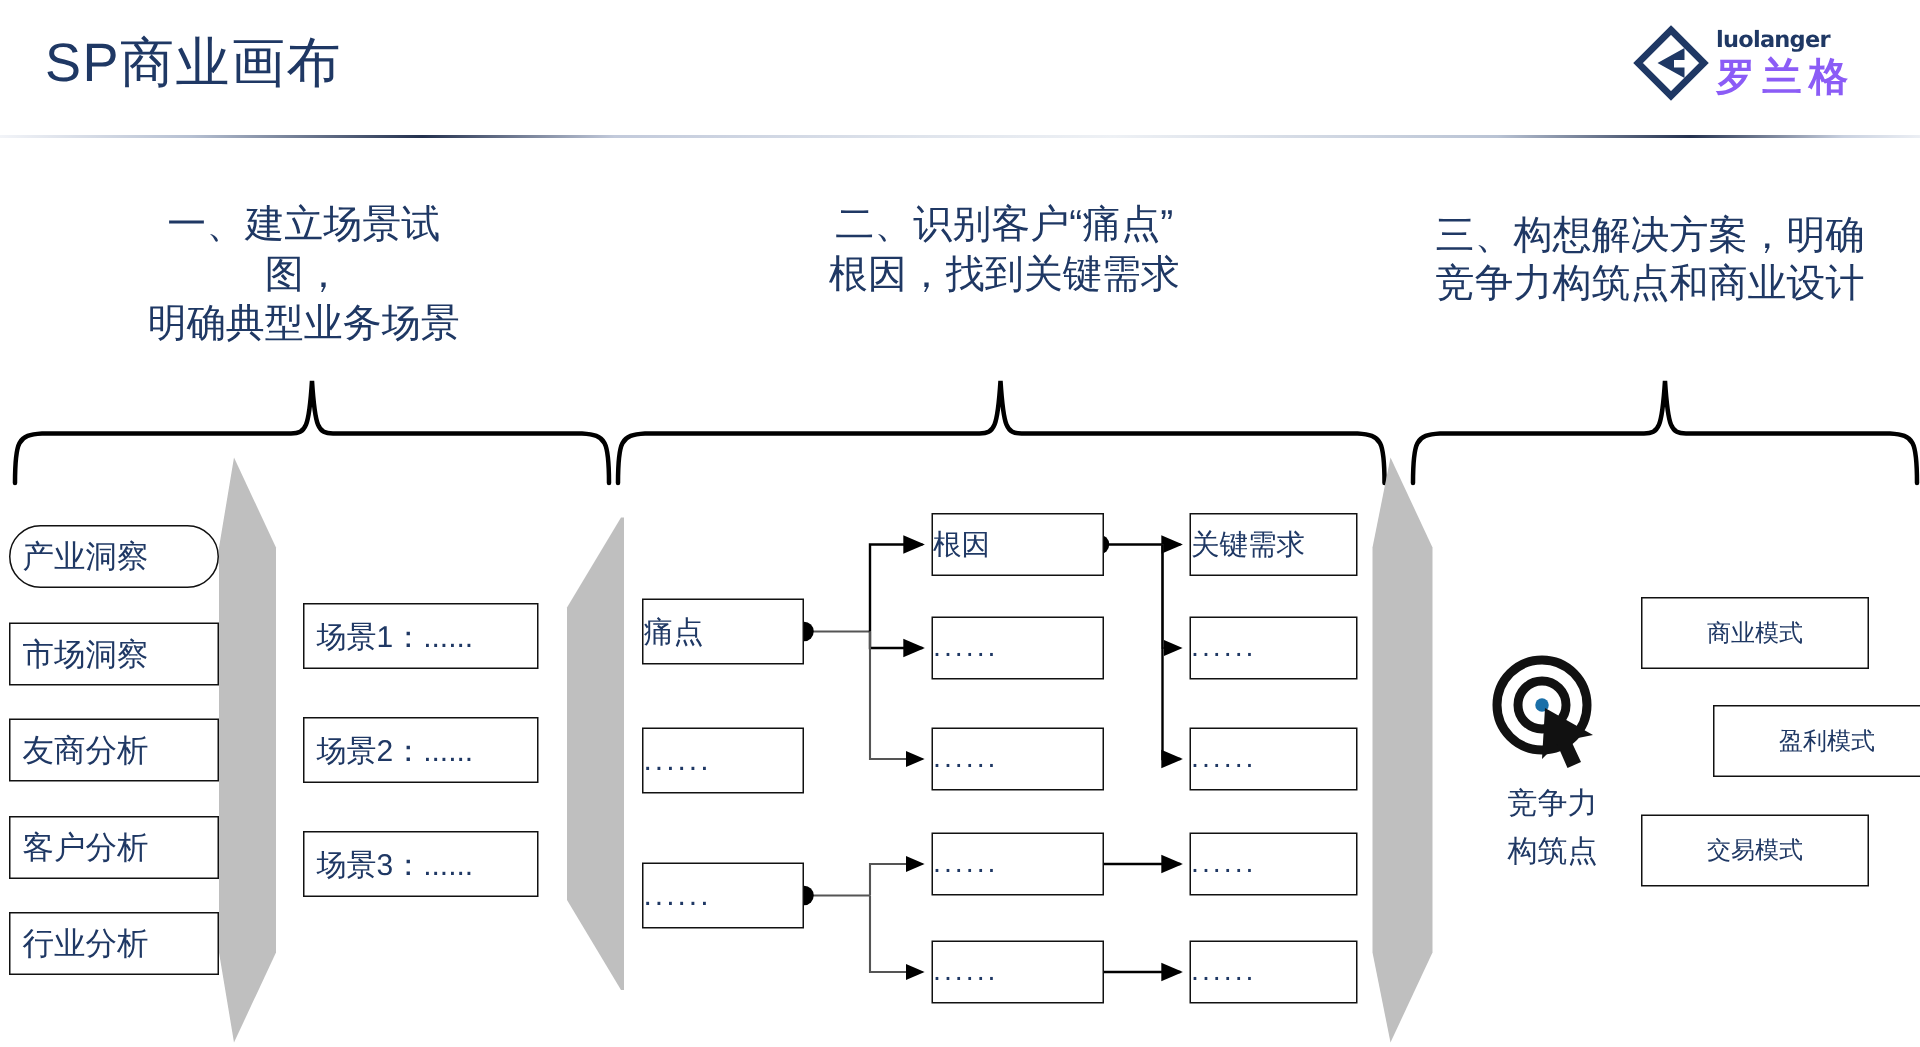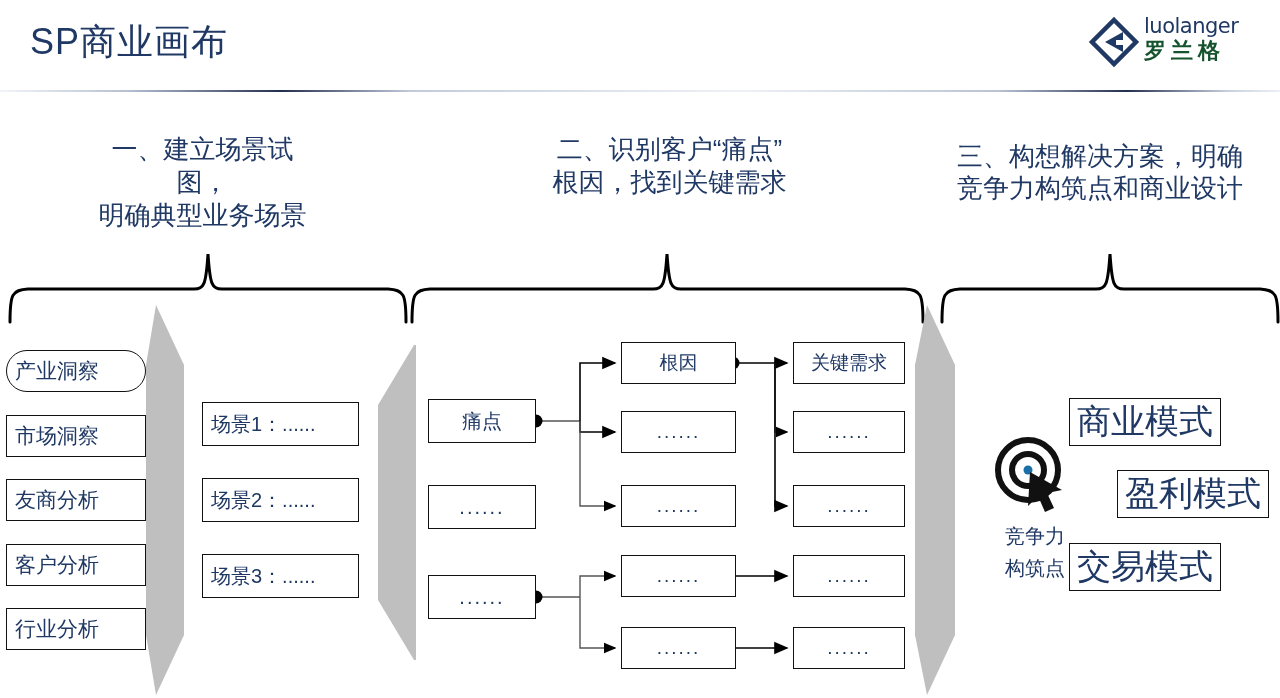--- a/index.html
+++ b/index.html
@@ -22,24 +22,24 @@
     position:absolute;left:0;top:90px;width:1280px;height:2px;
     background:linear-gradient(to right,#f2f4f8 0%,#b6c0d2 10%,#23304d 22%,#c2cadb 32%,#dfe4ec 48%,#eef1f5 58%,#b9c3d4 78%,#23304d 88%,#c9d1e0 96%,#eceff4 100%);
   }
 
   
   .logo{position:absolute;left:1090px;top:12px;width:185px;height:58px;}
   .logo-mark{position:absolute;left:0;top:6px;width:48px;height:48px;}
   .logo-text{position:absolute;left:54px;top:2px;}
   .logo-latin{
     font-family:"DejaVu Sans","Liberation Sans",sans-serif;
-    font-weight:normal;font-size:21px;color:#1F3864;letter-spacing:-0.5px;line-height:24px;
+    font-weight:bold;font-size:15px;color:#1F3864;letter-spacing:-0.5px;line-height:24px;
   }
   .logo-cn{
-    font-size:22px;font-weight:bold;color:#14532d;letter-spacing:5px;line-height:26px;
+    font-size:26px;font-weight:bold;color:#8b5cf6;letter-spacing:5px;line-height:26px;
   }
 
   
   .phase-head{
     position:absolute;color:#1F3864;font-size:26px;line-height:33px;
     text-align:center;white-space:pre-line;
   }
   #phase1-head{left:95px;top:133px;width:215px;}
   #phase2-head{left:492px;top:133px;width:355px;}
   #phase3-head{left:915px;top:140px;width:370px;line-height:32px;}
@@ -49,38 +49,38 @@
 
   
   .chevron{position:absolute;}
 
   
   .bx{
     position:absolute;box-sizing:border-box;
     border:1.6px solid #111;background:#fff;
     color:#1F3864;display:flex;align-items:center;
   }
-  .bx.center{justify-content:center;}
+  .bx.center{}
   .bx.lead{padding-left:8px;}
   .dots{color:#1F3864;letter-spacing:2px;}
 
   
   .insight{left:6px;width:140px;height:42px;font-size:21px;padding-left:4px;}
   
   .scene{left:202px;width:157px;height:44px;font-size:20px;padding-left:8px;}
 
   
   .pain{left:428px;width:108px;height:44px;font-size:20px;}
   
   .cause{left:621px;width:115px;height:42px;font-size:19px;}
   
   .need{left:793px;width:112px;height:42px;font-size:19px;}
 
   
-  .mode{left:1069px;width:152px;height:48px;font-size:34px;justify-content:center;}
+  .mode{left:1094px;width:152px;height:48px;font-size:16px;justify-content:center;}
 
   
   .comp-label{
     position:absolute;left:980px;top:520px;width:110px;
     text-align:center;font-size:20px;line-height:32px;color:#1F3864;
     white-space:pre-line;
   }
   .target-icon{position:absolute;left:990px;top:432px;width:82px;height:82px;}
 
   svg{overflow:visible;}

